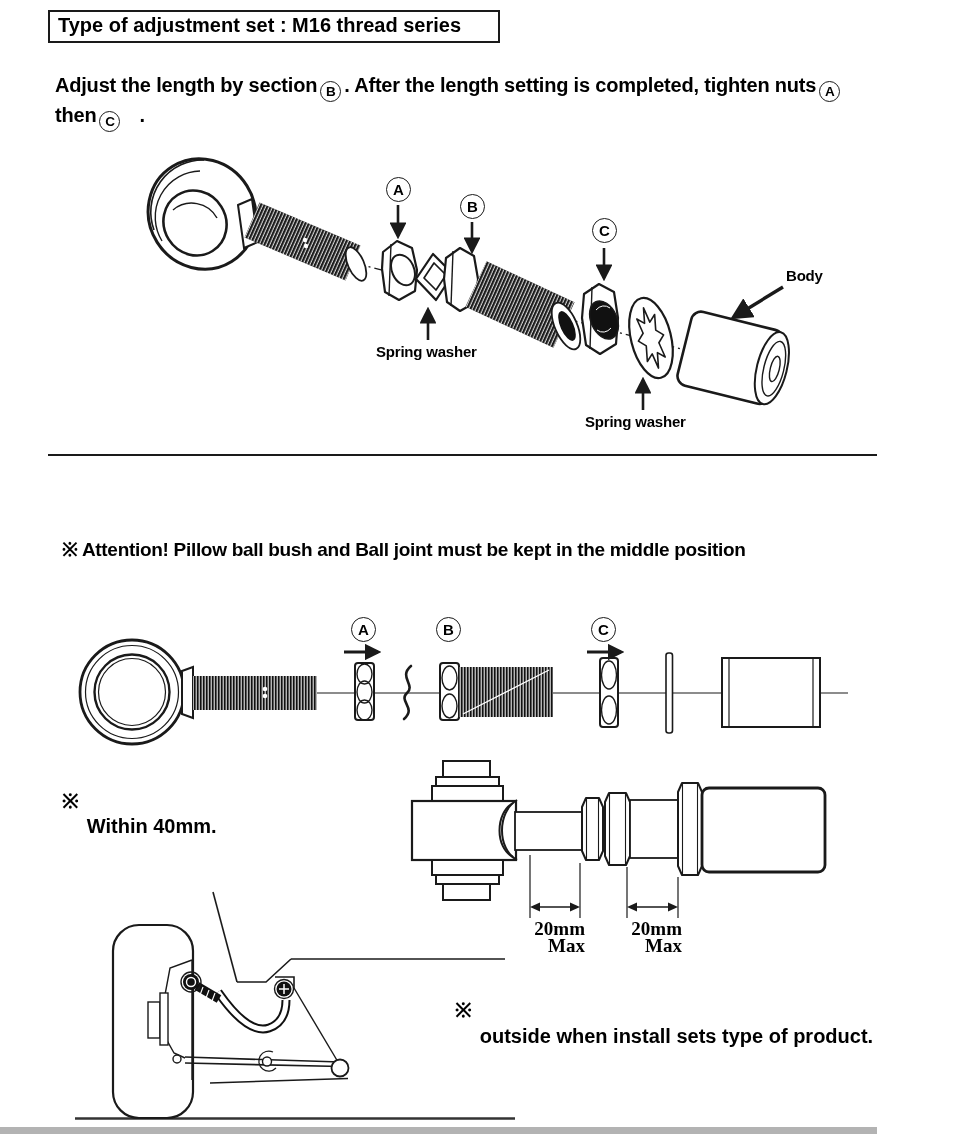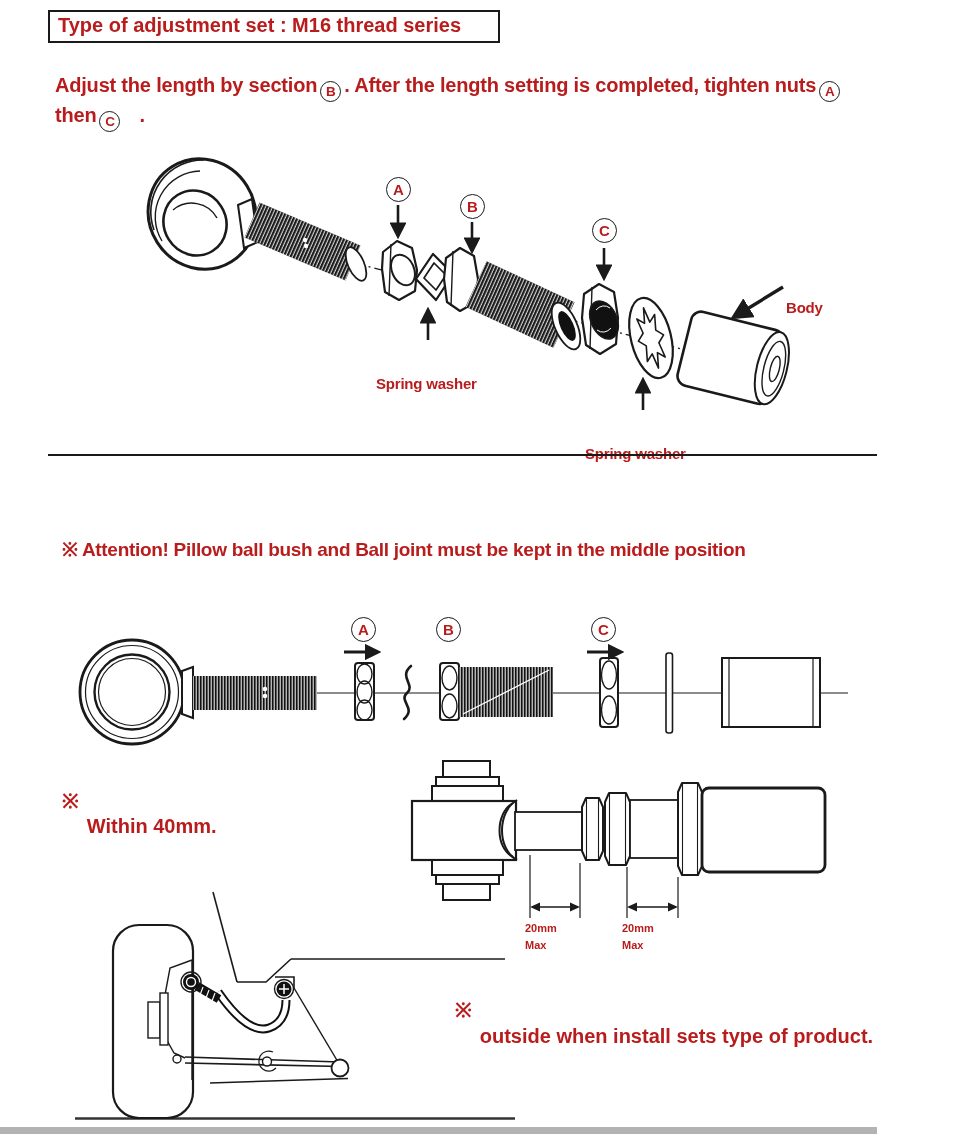--- a/index.html
+++ b/index.html
@@ -1,37 +1,37 @@
 <!DOCTYPE html>
 <html><head>
 <meta charset="utf-8">
 <style>
   html,body{margin:0;padding:0;background:#fff;}
   .page{position:relative;width:877px;height:1134px;background:#fff;overflow:hidden;
-        font-family:"Liberation Sans",sans-serif;color:#b91c1c;font-weight:700;}
+        font-family:"Liberation Sans",sans-serif;color:#000000;font-weight:700;}
   .abs{position:absolute;}
   .type-box{left:48px;top:10px;width:452px;box-sizing:border-box;border:2px solid #1a1a1a;
             padding:1px 8px 3px 8px;font-size:20px;line-height:25px;}
   .para{font-size:20px;line-height:27px;letter-spacing:-0.2px;}
   .intro{left:55px;top:72px;width:890px;}
   .divider{left:48px;top:454px;width:847px;height:2px;background:#1a1a1a;}
   .direction{left:62px;top:466px;width:880px;font-size:19.5px;line-height:26px;letter-spacing:-0.4px;}
   .attention{left:62px;top:536px;font-size:19px;letter-spacing:-0.3px;white-space:nowrap;}
   .hang{display:flex;font-size:20px;line-height:25px;}
   .hang .marker{margin-right:8px;flex:0 0 auto;}
   .safety{left:62px;top:789px;}
   .placement{left:455px;top:997px;line-height:26px;}
   .circ{display:inline-flex;width:21px;height:21px;border:1.6px solid #1a1a1a;border-radius:50%;
         align-items:center;justify-content:center;font-size:13.5px;font-weight:700;
         margin:0 3px;vertical-align:-4px;box-sizing:border-box;background:#fff;}
   .circ.big{position:absolute;width:25px;height:25px;font-size:15px;margin:0;}
   .gap{display:inline-block;width:16px;}
   .gap2{display:inline-block;width:24px;}
-  .dlabel{position:absolute;font-size:15px;letter-spacing:-0.2px;white-space:nowrap;margin-top:32px;}
-  .dim{position:absolute;width:60px;text-align:left;font-size:11px;line-height:17px;}
+  .dlabel{position:absolute;font-size:15px;letter-spacing:-0.2px;white-space:nowrap;}
+  .dim{position:absolute;width:60px;text-align:right;font-size:19px;line-height:17px;font-family:Liberation Serif, serif;}
   .diag{position:absolute;}
   .footer-bar{left:0;top:1127px;width:956px;height:7px;}
 </style>
 </head>
 <body>
 
 <div class="page">
 
   <div class="abs type-box">
     <div>Type of adjustment set : M16 thread series</div>

